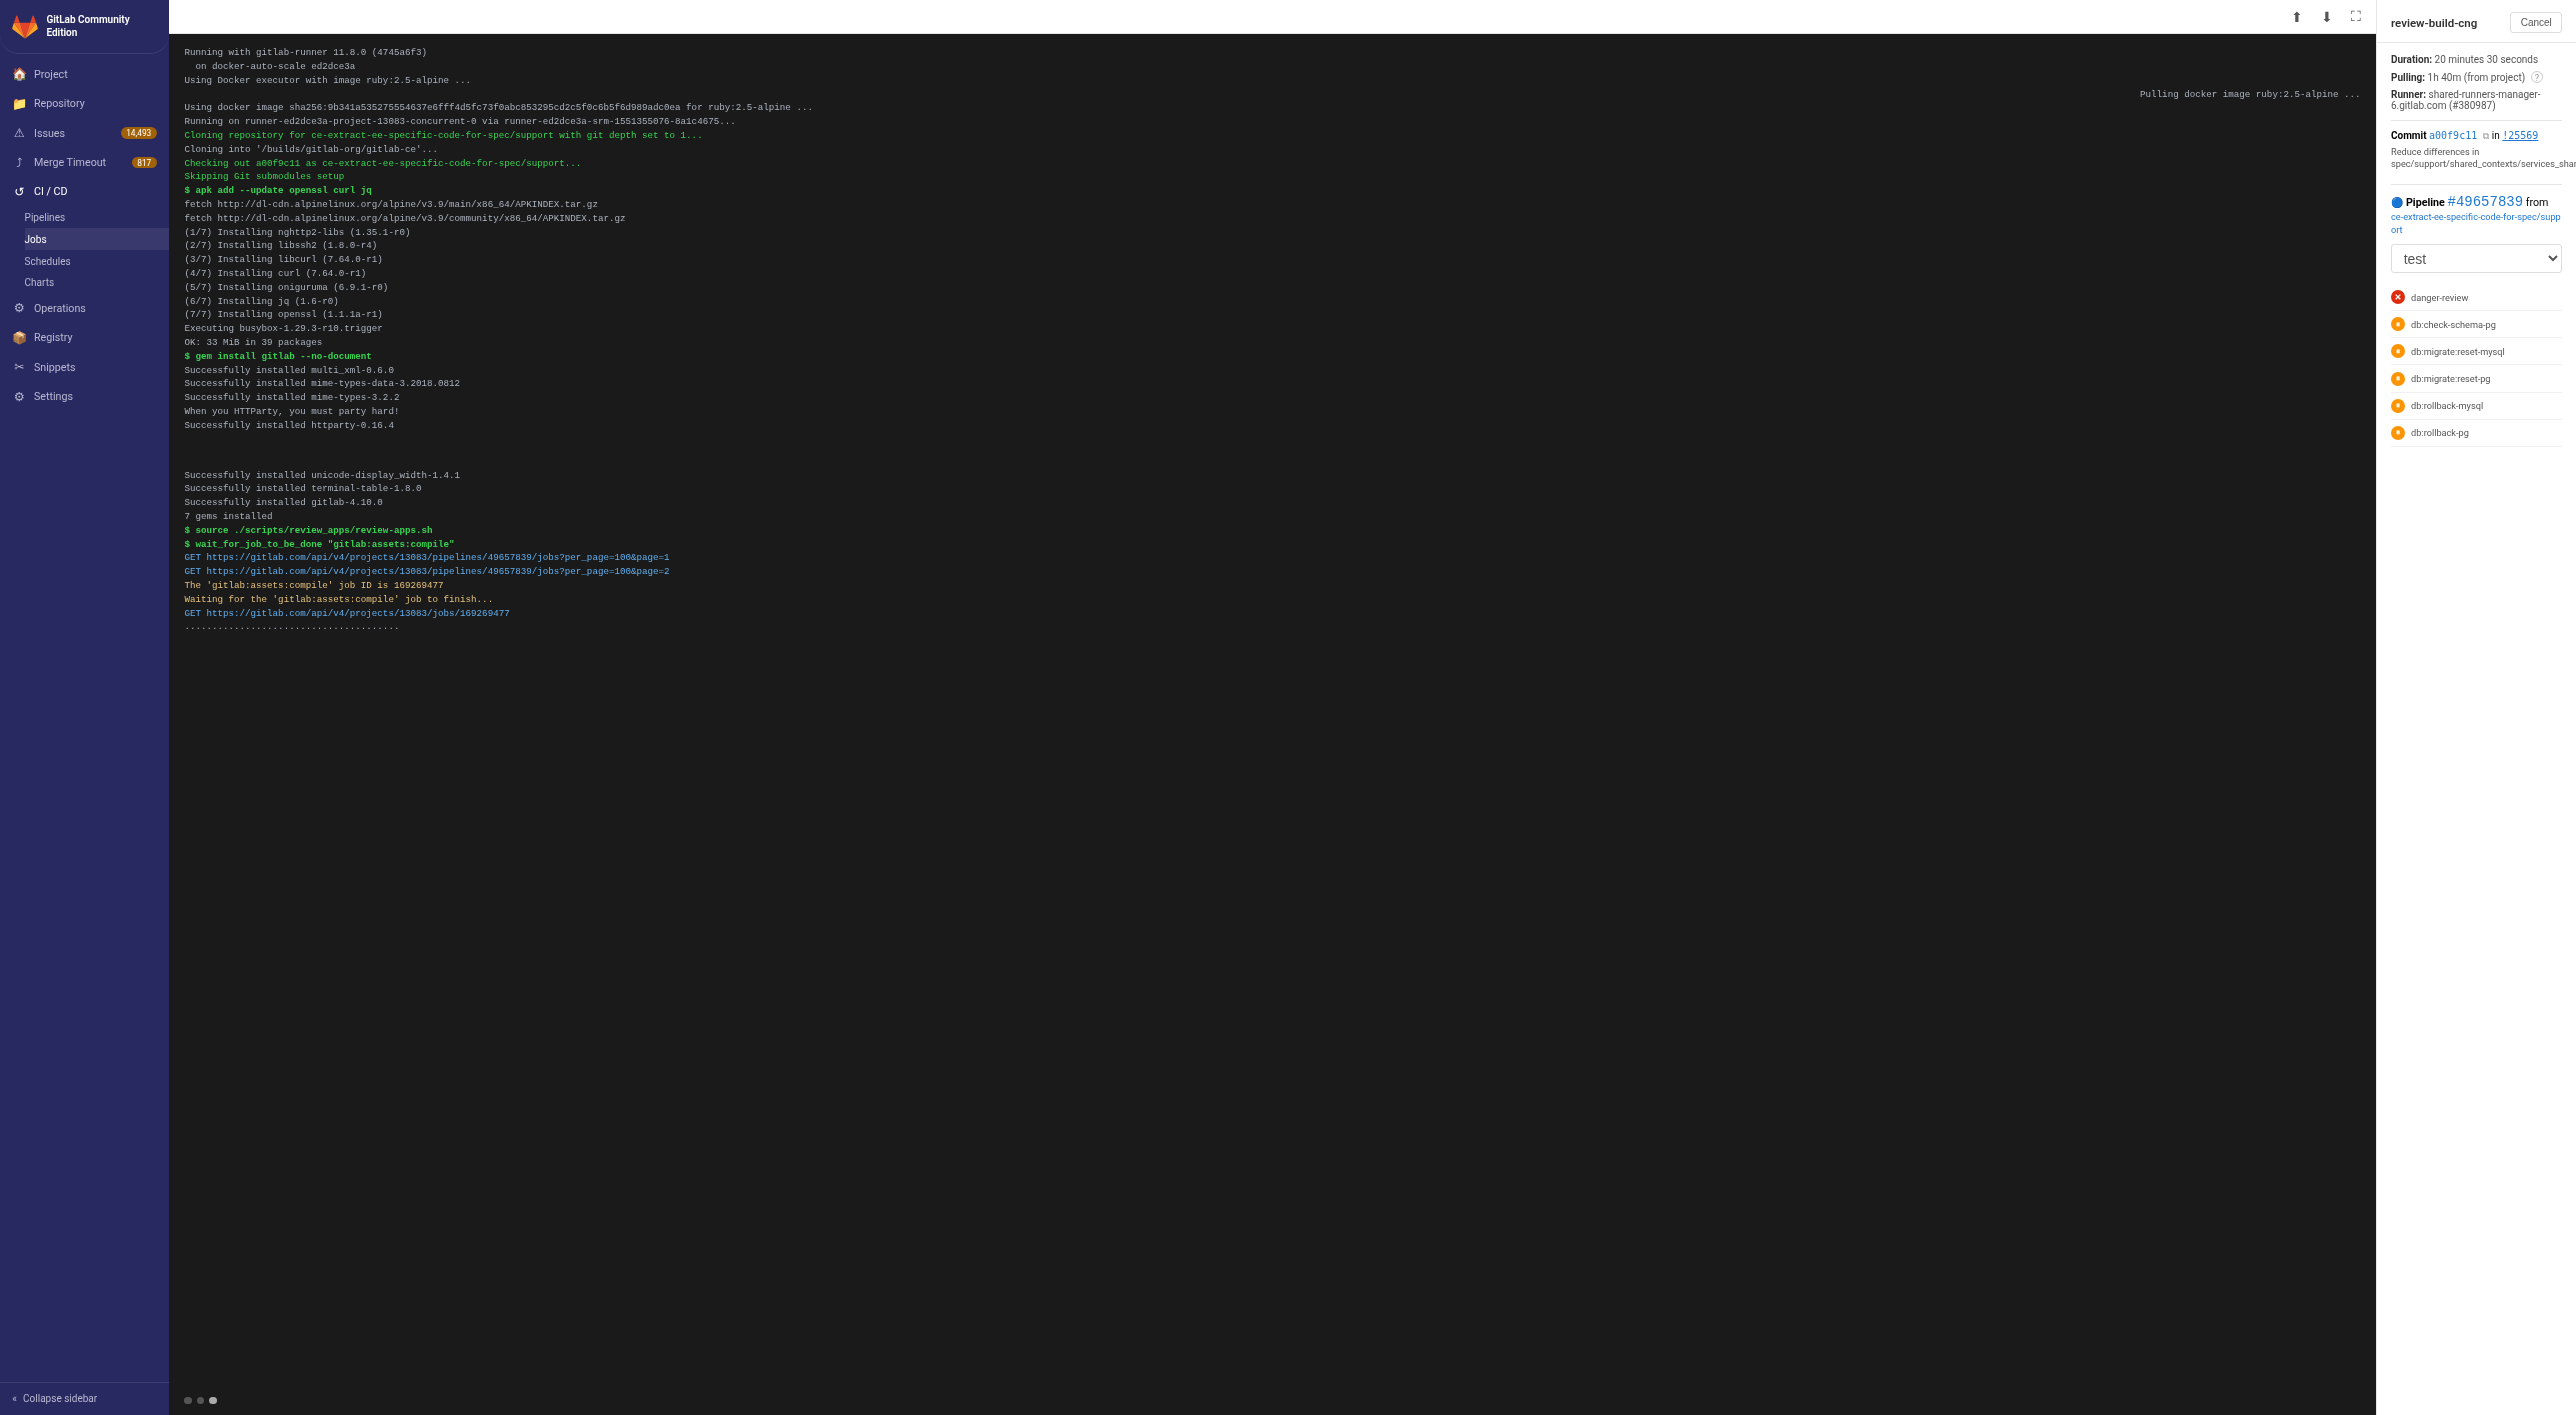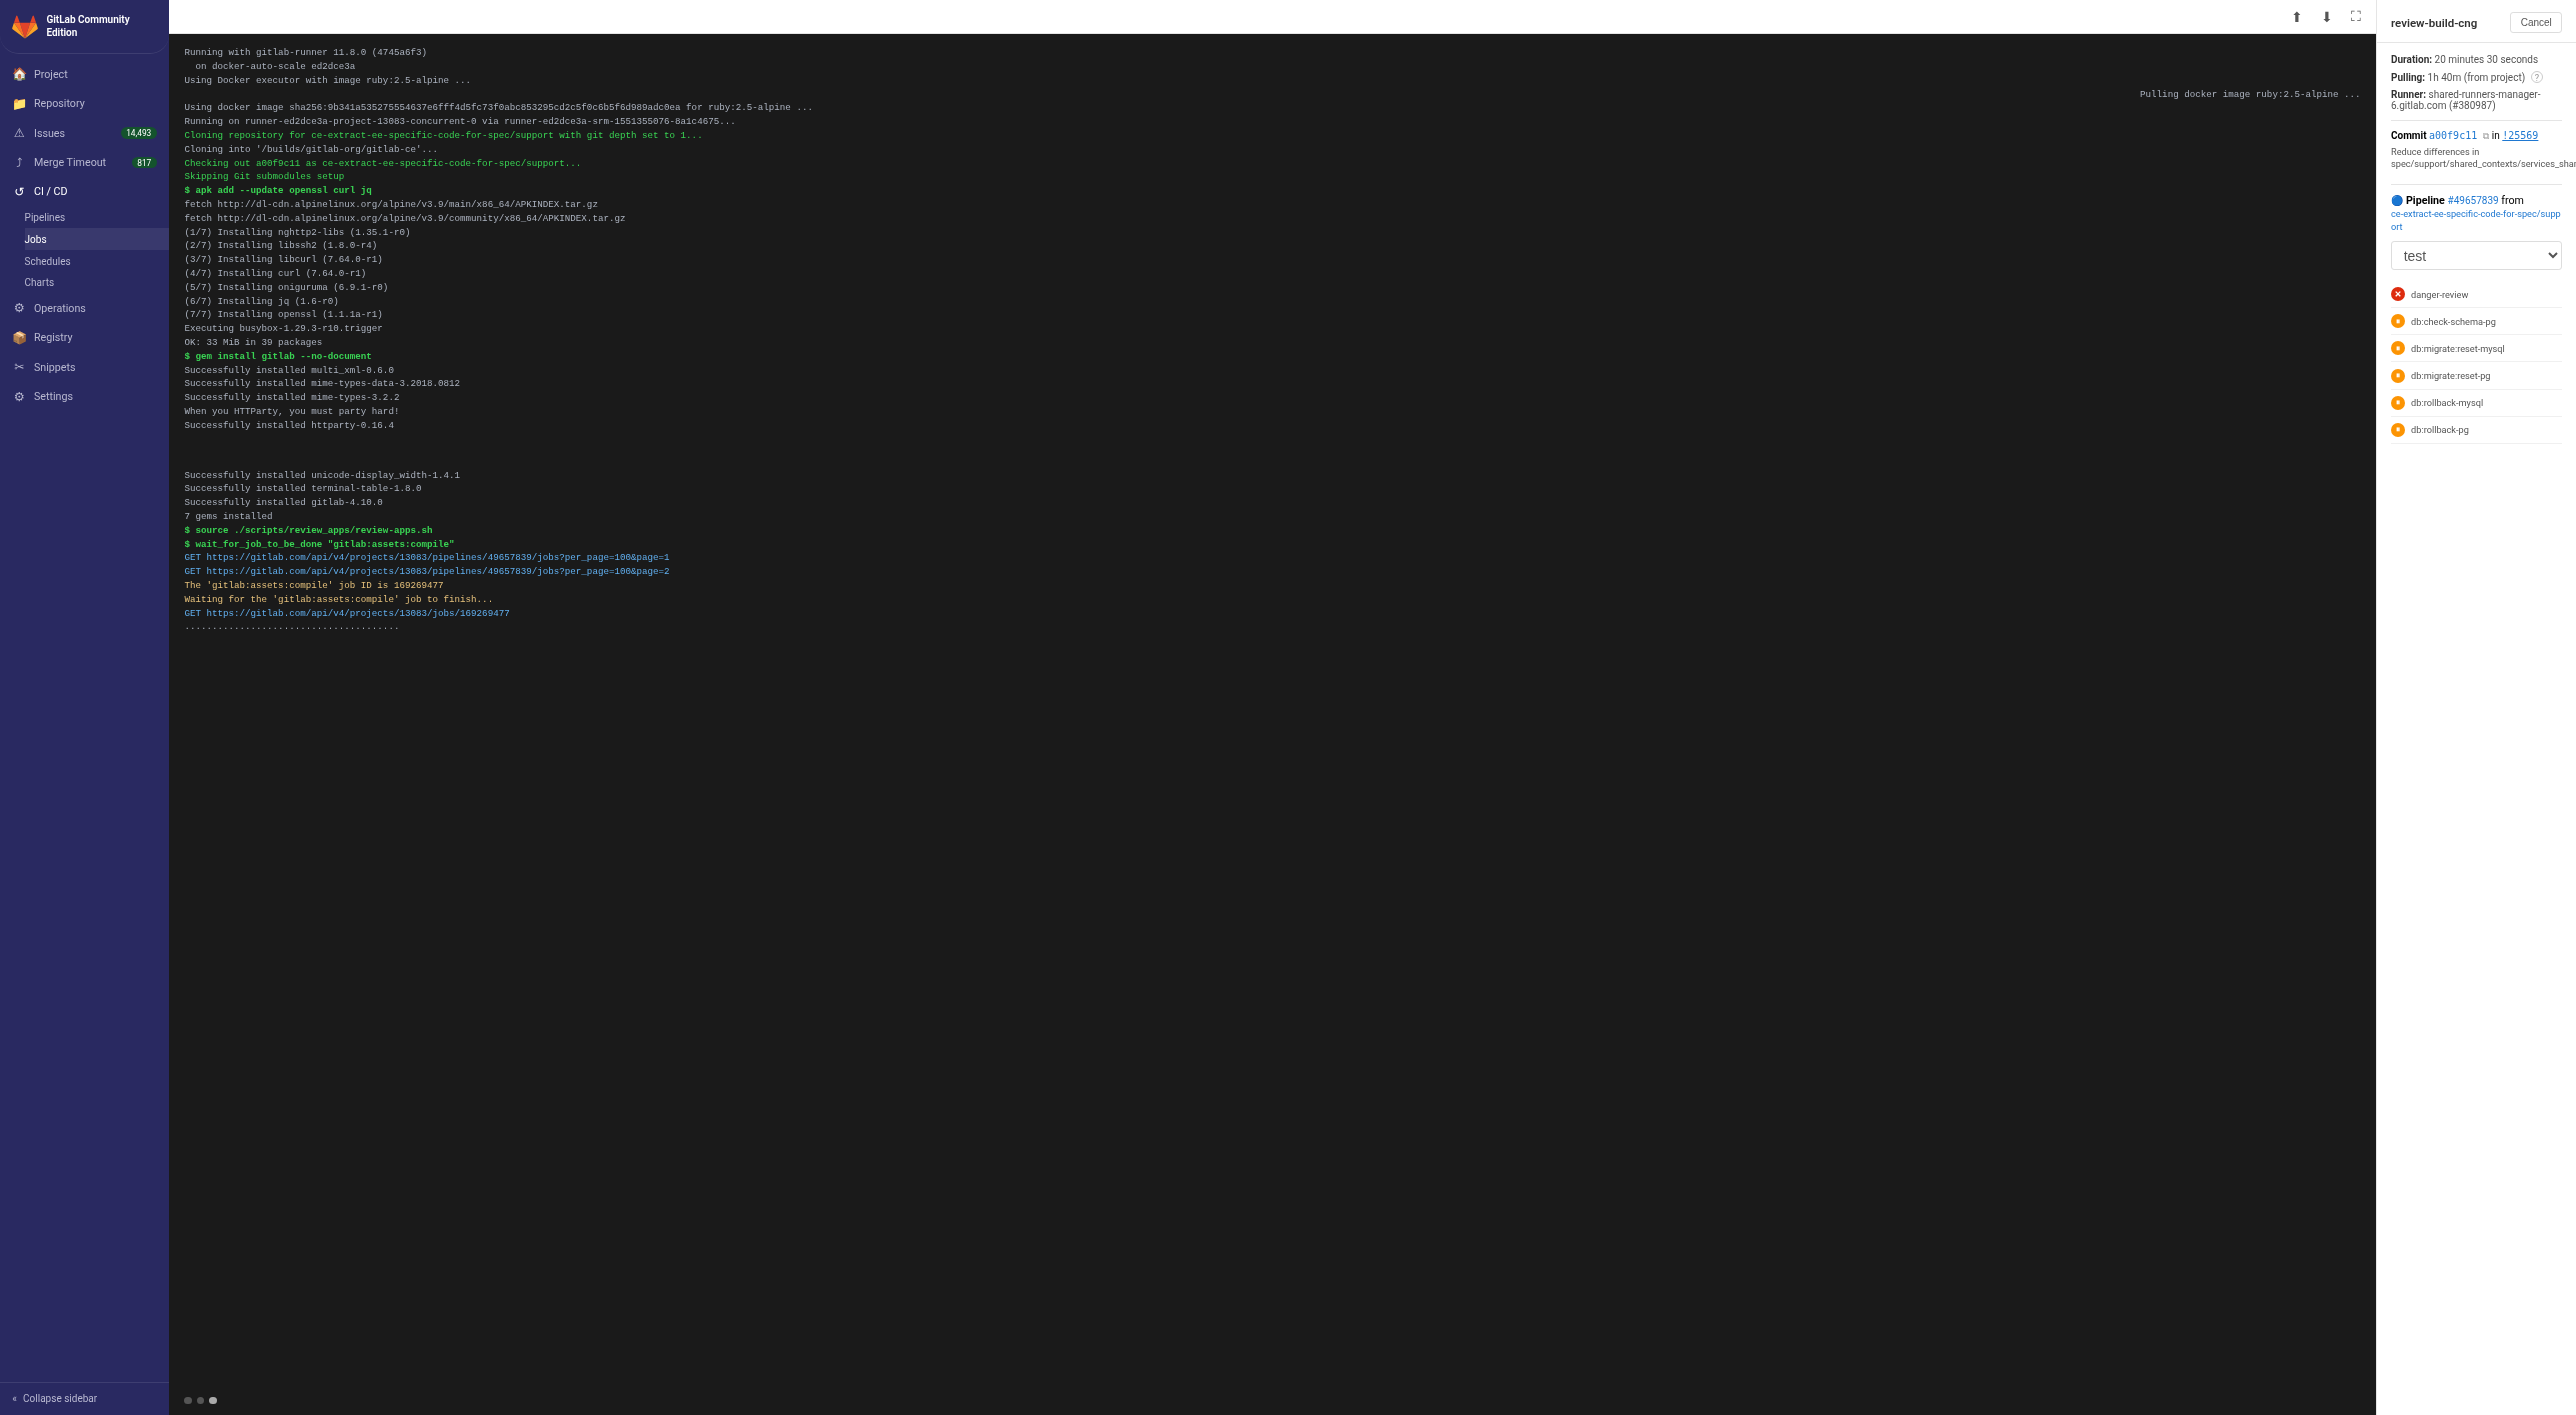--- a/index.html
+++ b/index.html
@@ -44,21 +44,21 @@
       cursor: pointer;
       text-decoration: none;
       font-size: 10.7px;
       position: relative;
       transition: background 0.15s;
     }
     .nav-item.active { color: #fff; }
     .nav-item .icon { margin-right: 7.7px; font-size: 12.3px; width: 14px; text-align: center; }
     .nav-item .badge {
       margin-left: auto;
-      background: #14532d;
+      background: #a16207;
       color: #fff;
       border-radius: 7.7px;
       padding: 0.8px 5.4px;
       font-size: 8.4px;
     }
     .sub-nav { padding-left: 24.6px; }
     .sub-nav .nav-item { font-size: 10px; padding: 5.4px 12.3px 5.4px 0; }
     .sub-nav .nav-item.active-sub { color: #fff; background: rgba(255,255,255,0.08); }
     .nav-item.cicd-parent { color: #fff; }
     .sidebar-footer {
@@ -161,21 +161,21 @@
     .meta-row { margin-bottom: 6.1px; font-size: 10px; color: #555; }
     .meta-row strong { color: #333; }
     .help-icon { color: #999; font-size: 9.2px; margin-left: 3.1px; border: 0.8px solid #ccc; border-radius: 50%; width: 12.3px; height: 12.3px; display: inline-flex; align-items: center; justify-content: center; cursor: pointer; }
     .divider { height: 0.8px; background: #e5e5e5; margin: 9.2px 0; }
     .commit-section { font-size: 10px; margin-bottom: 13px; }
     .commit-hash { color: #1f78d1; font-family: monospace; }
     .copy-icon { color: #999; cursor: pointer; margin-left: 3.1px; font-size: 9.2px; }
     .commit-msg { color: #555; font-size: 9.2px; margin-top: 3.1px; line-height: 1.4; }
     .pipeline-section { margin-top: 7.7px; }
     .pipeline-label { font-size: 10px; color: #333; margin-bottom: 3.1px; }
-    .pipeline-link { color: #1f78d1; text-decoration: none; font-size: 10px; }
+    .pipeline-link { color: #1f78d1; text-decoration: none; font-size: 14px; font-family: Liberation Mono, monospace; }
     .pipeline-branch { color: #1f78d1; text-decoration: none; font-size: 9.2px; word-break: break-all; }
     .stage-select {
       width: 100%;
       margin: 7.7px 0;
       padding: 4.6px 7.7px;
       border: 0.8px solid #ddd;
       border-radius: 3.1px;
       font-size: 14px;
       color: #555;
       background: #fff;

